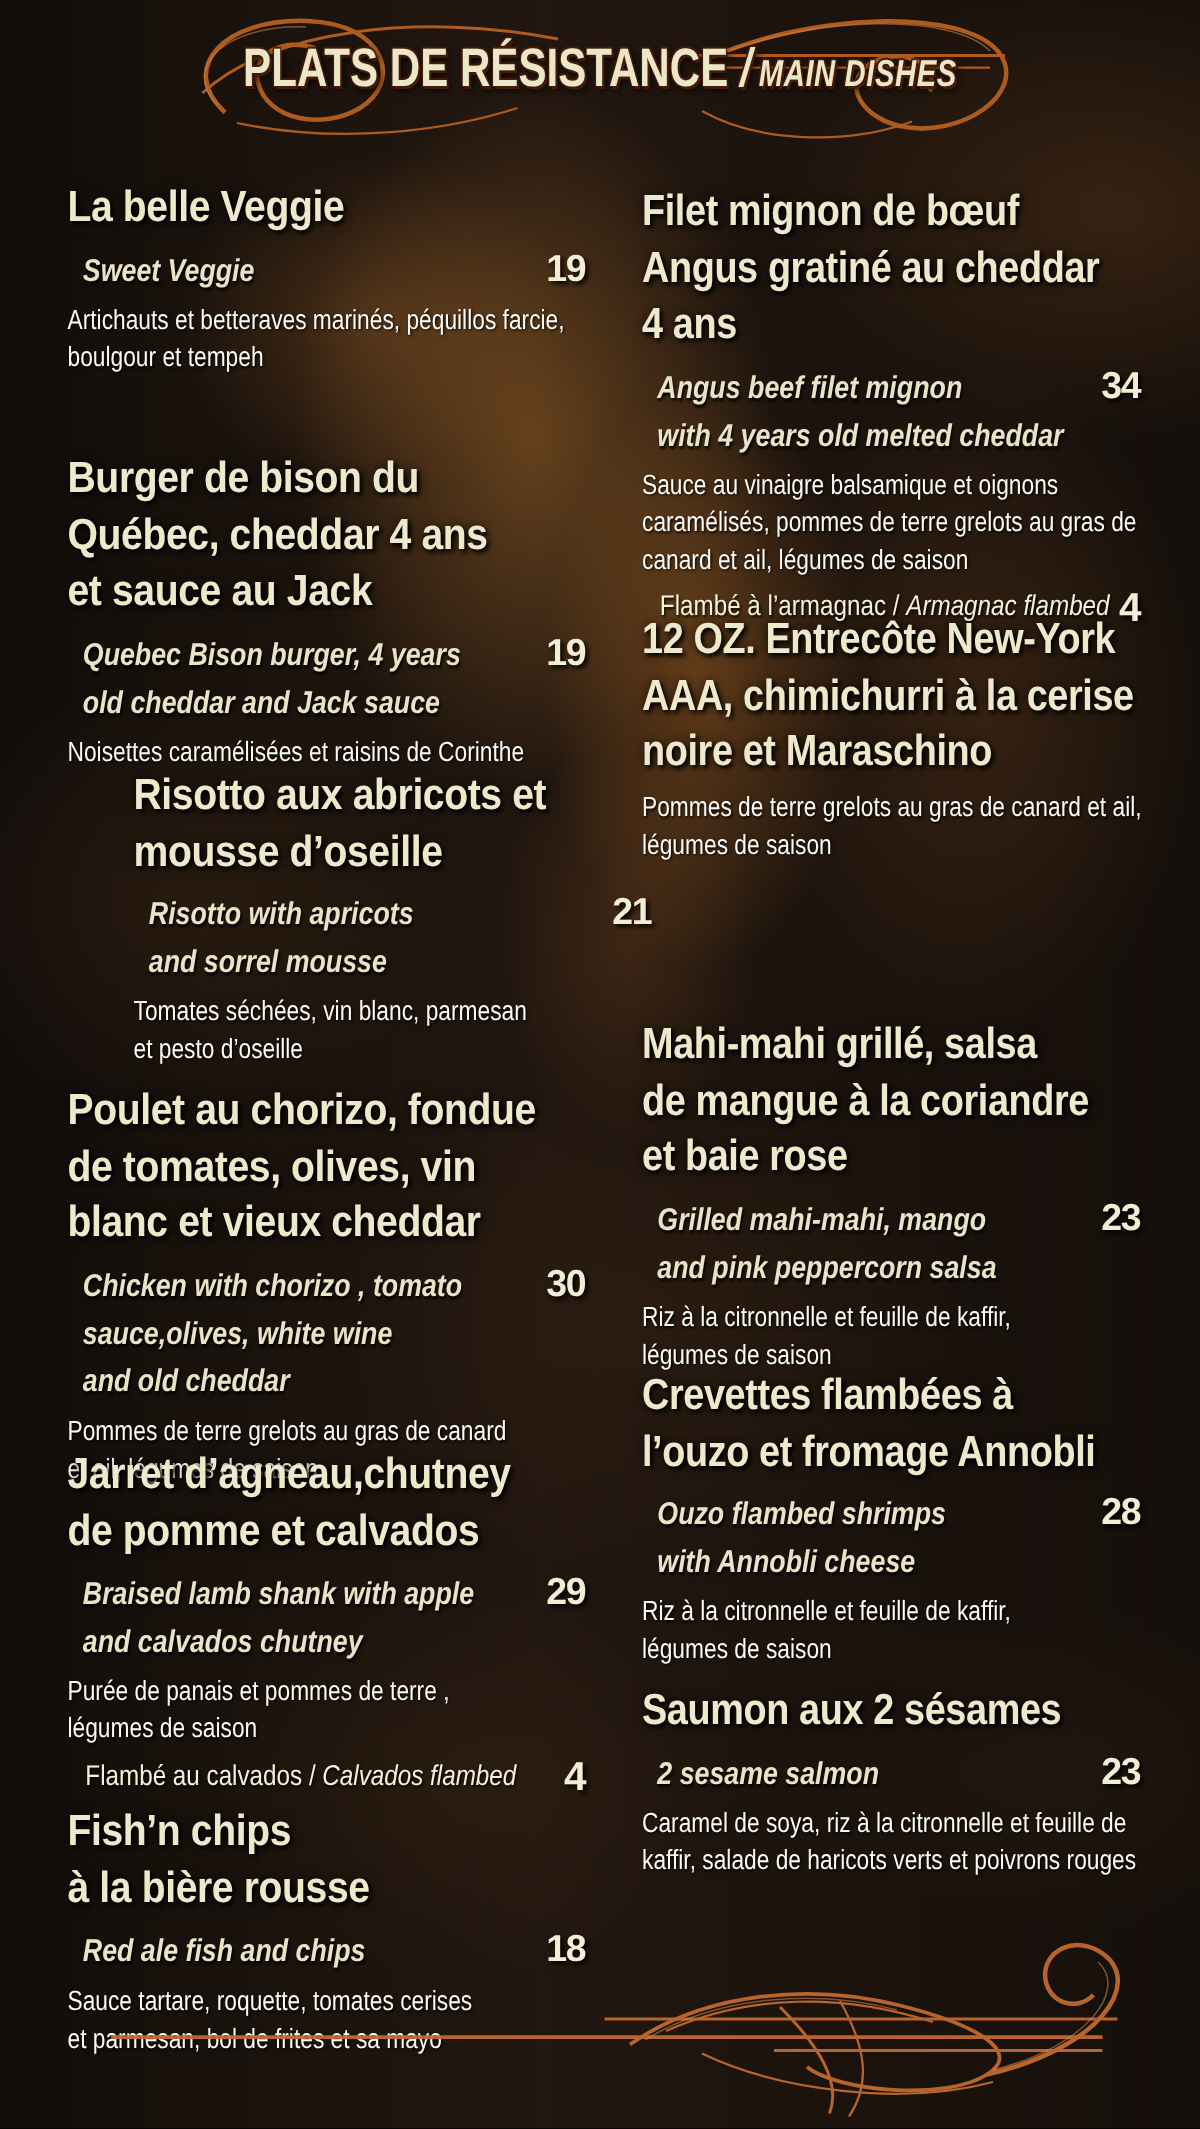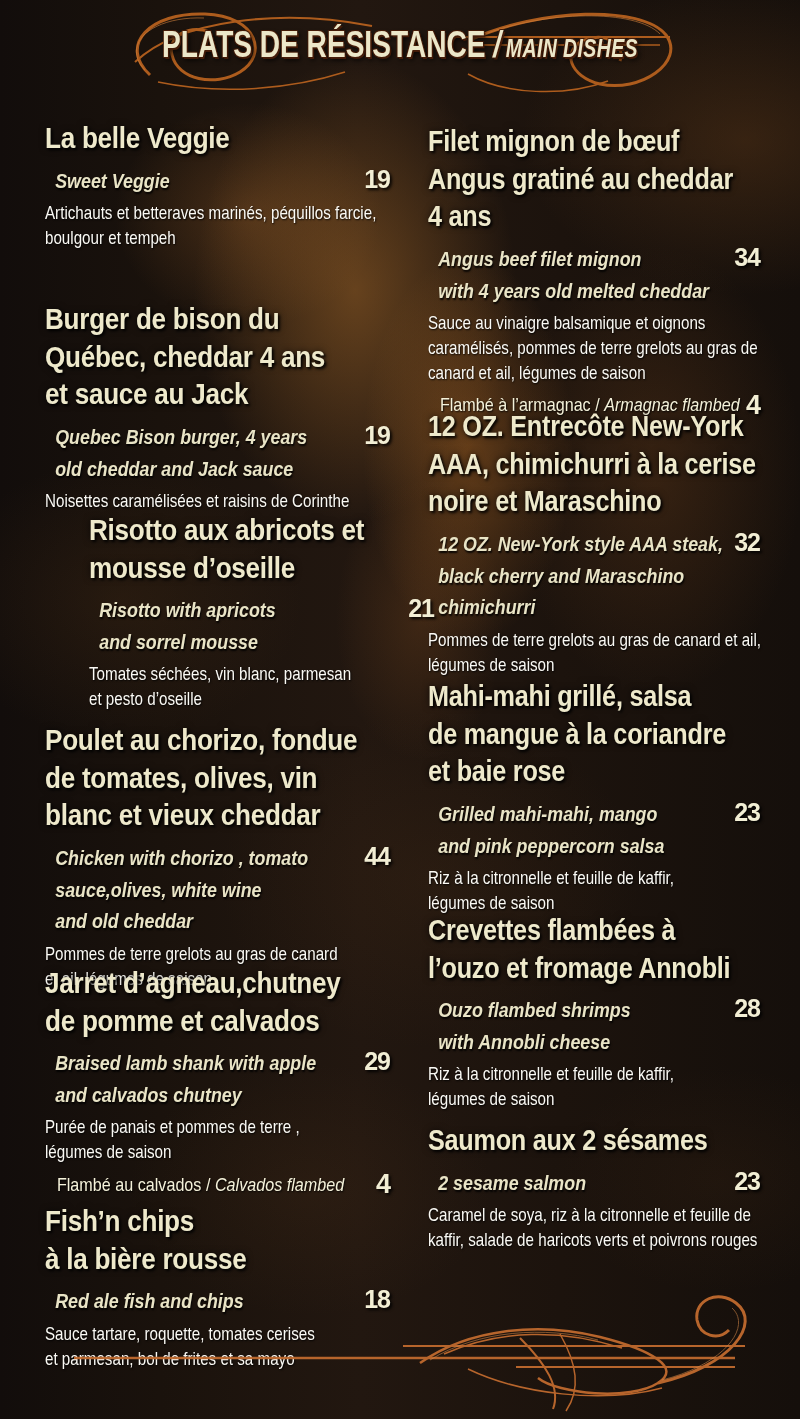--- a/index.html
+++ b/index.html
@@ -149,21 +149,21 @@
   <div class="dish col-left" style="top:722px;">
     <h3 class="title">Poulet au chorizo, fondue
 de tomates, olives, vin
 blanc et vieux cheddar</h3>
     <div class="sub-row">
       <div class="sub-box">
           <div class="subtitle">Chicken with chorizo , tomato
 sauce,olives, white wine
 and old cheddar</div>
         </div>
-      <div class="price">44</div>
+      <div class="price">30</div>
     </div>
     <div class="desc">Pommes de terre grelots au gras de canard
 et ail, légumes de saison</div>
   </div>
 
   <div class="dish col-left" style="top:965px;">
     <h3 class="title">Jarret d’agneau,chutney
 de pomme et calvados</h3>
     <div class="sub-row">
       <div class="sub-box">
@@ -220,28 +220,20 @@
         </div>
       </div>
       <div class="extra-price">4</div>
     </div>
   </div>
 
   <div class="dish col-right" style="top:408px;">
     <h3 class="title">12 OZ. Entrecôte New-York
 AAA, chimichurri à la cerise
 noire et Maraschino</h3>
-    <div class="sub-row">
-      <div class="sub-box">
-          <div class="subtitle">12 OZ. New-York style AAA steak,
-black cherry and Maraschino
-chimichurri</div>
-        </div>
-      <div class="price">32</div>
-    </div>
     <div class="desc">Pommes de terre grelots au gras de canard et ail,
 légumes de saison</div>
   </div>
 
   <div class="dish col-right" style="top:678px;">
     <h3 class="title">Mahi-mahi grillé, salsa
 de mangue à la coriandre
 et baie rose</h3>
     <div class="sub-row">
       <div class="sub-box">

